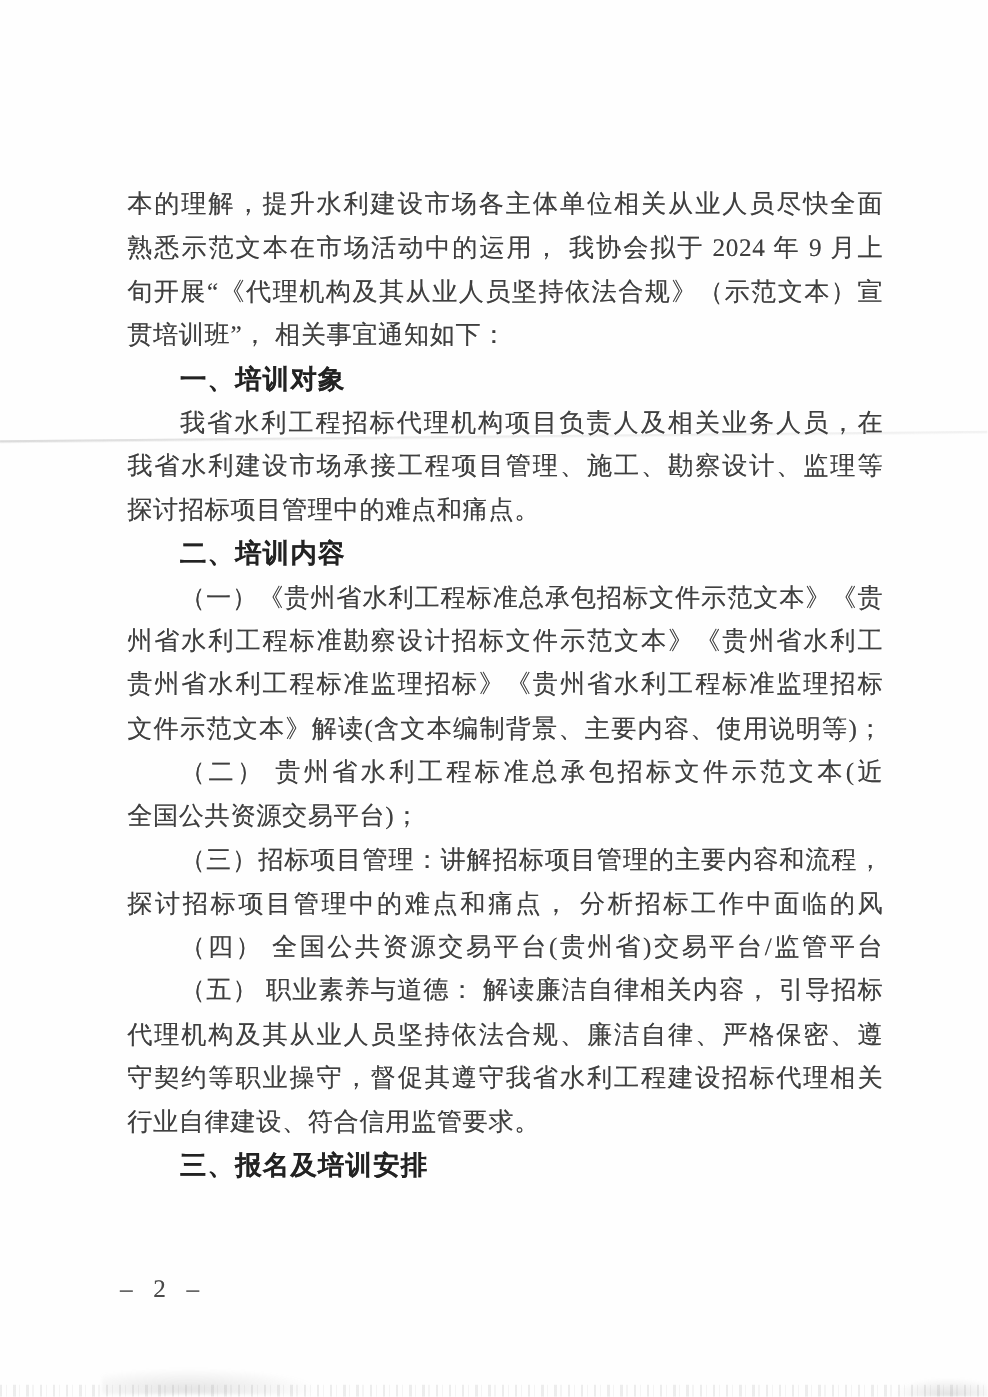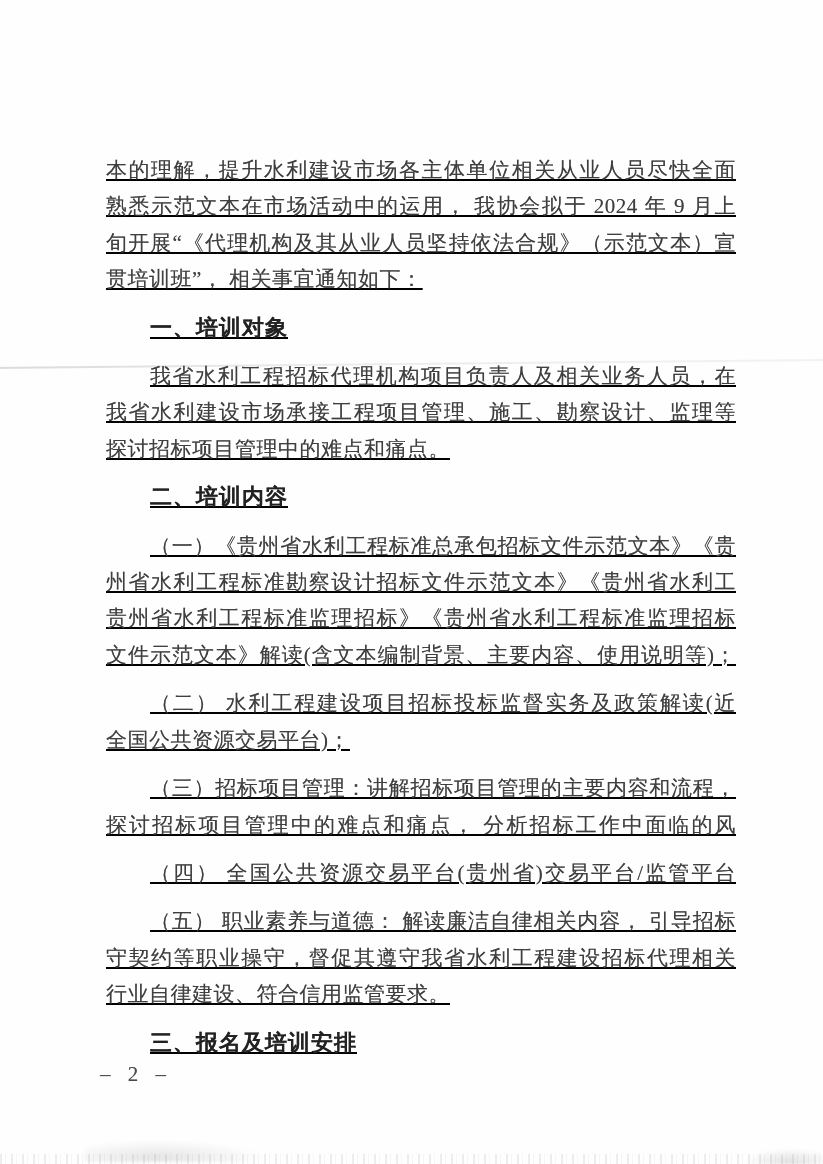--- a/index.html
+++ b/index.html
@@ -63,39 +63,37 @@
     height: 16px;
     background: radial-gradient(ellipse at 50% 90%, rgba(130,130,130,.22), rgba(255,255,255,0) 70%);
     filter: blur(1.2px);
     pointer-events: none;
   }
   .text-block {
     position: absolute;
     left: 106px;
     top: 152px;
     width: 630px;
-    text-decoration: underline;
   }
   .line {
     height: 36.42px;
     line-height: 36.42px;
     font-size: 21px;
     color: var(--text-color, #3f3f3f);
     letter-spacing: 0.5px;
     white-space: pre;
     text-shadow: 0 0 0.5px rgba(70,70,70,.55);
   }
   .line.justify {
     white-space: normal;
     text-align: justify;
     text-align-last: justify;
   }
   .line.indent {
     text-indent: 44px;
-    margin-top: 12px;
   }
   .line.heading {
     font-family: "Liberation Sans", "DejaVu Sans", sans-serif;
     font-weight: 700;
     font-size: 22px;
     color: var(--heading-color, #222222);
     letter-spacing: 1px;
     text-shadow: 0 0 0.5px rgba(20,20,20,.6);
   }
   .page-number {
@@ -123,26 +121,27 @@
       <div class="line body">贯培训班”， 相关事宜通知如下：</div>
       <div class="line heading indent">一、培训对象</div>
       <div class="line body justify indent">我省水利工程招标代理机构项目负责人及相关业务人员，在</div>
       <div class="line body justify">我省水利建设市场承接工程项目管理、施工、勘察设计、监理等</div>
       <div class="line body">探讨招标项目管理中的难点和痛点。</div>
       <div class="line heading indent">二、培训内容</div>
       <div class="line body justify indent">（一）《贵州省水利工程标准总承包招标文件示范文本》《贵</div>
       <div class="line body justify">州省水利工程标准勘察设计招标文件示范文本》《贵州省水利工</div>
       <div class="line body justify">贵州省水利工程标准监理招标》《贵州省水利工程标准监理招标</div>
       <div class="line body justify">文件示范文本》解读(含文本编制背景、主要内容、使用说明等)；</div>
-      <div class="line body justify indent">（二） 水利工程建设项目招标投标监督实务及政策解读(近</div>
+      <div class="line body justify indent">（二） 贵州省水利工程标准总承包招标文件示范文本(近</div>
       <div class="line body">全国公共资源交易平台)；</div>
       <div class="line body justify indent">（三）招标项目管理：讲解招标项目管理的主要内容和流程，</div>
       <div class="line body justify">探讨招标项目管理中的难点和痛点， 分析招标工作中面临的风</div>
       <div class="line body justify indent">（四） 全国公共资源交易平台(贵州省)交易平台/监管平台</div>
       <div class="line body justify indent">（五） 职业素养与道德： 解读廉洁自律相关内容， 引导招标</div>
+      <div class="line body justify">代理机构及其从业人员坚持依法合规、廉洁自律、严格保密、遵</div>
       <div class="line body justify">守契约等职业操守，督促其遵守我省水利工程建设招标代理相关</div>
       <div class="line body">行业自律建设、符合信用监管要求。</div>
       <div class="line heading indent">三、报名及培训安排</div>
     </div>
 
   <div class="page-number">– 2 –</div>
 
   <div class="smudge-a"></div>
   <div class="smudge-b"></div>
   <div class="bottom-noise"></div>

